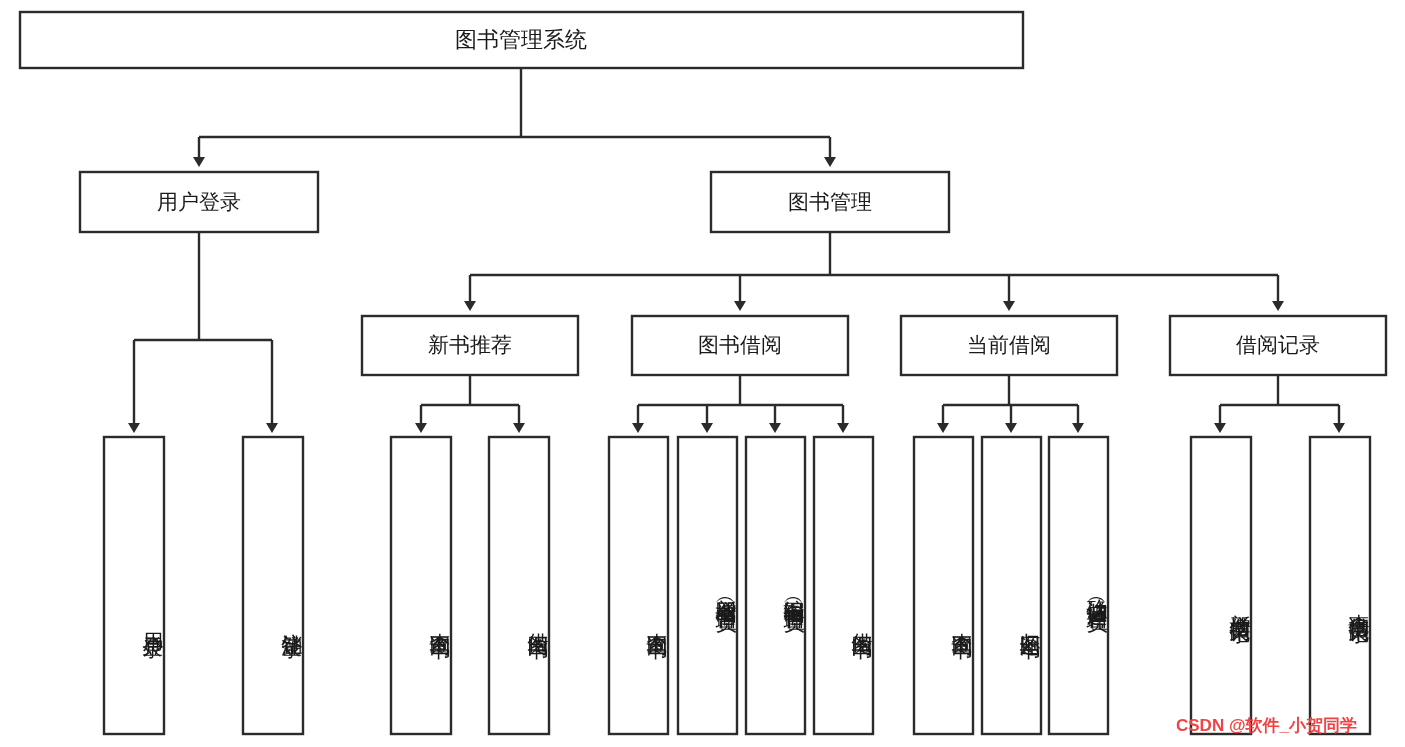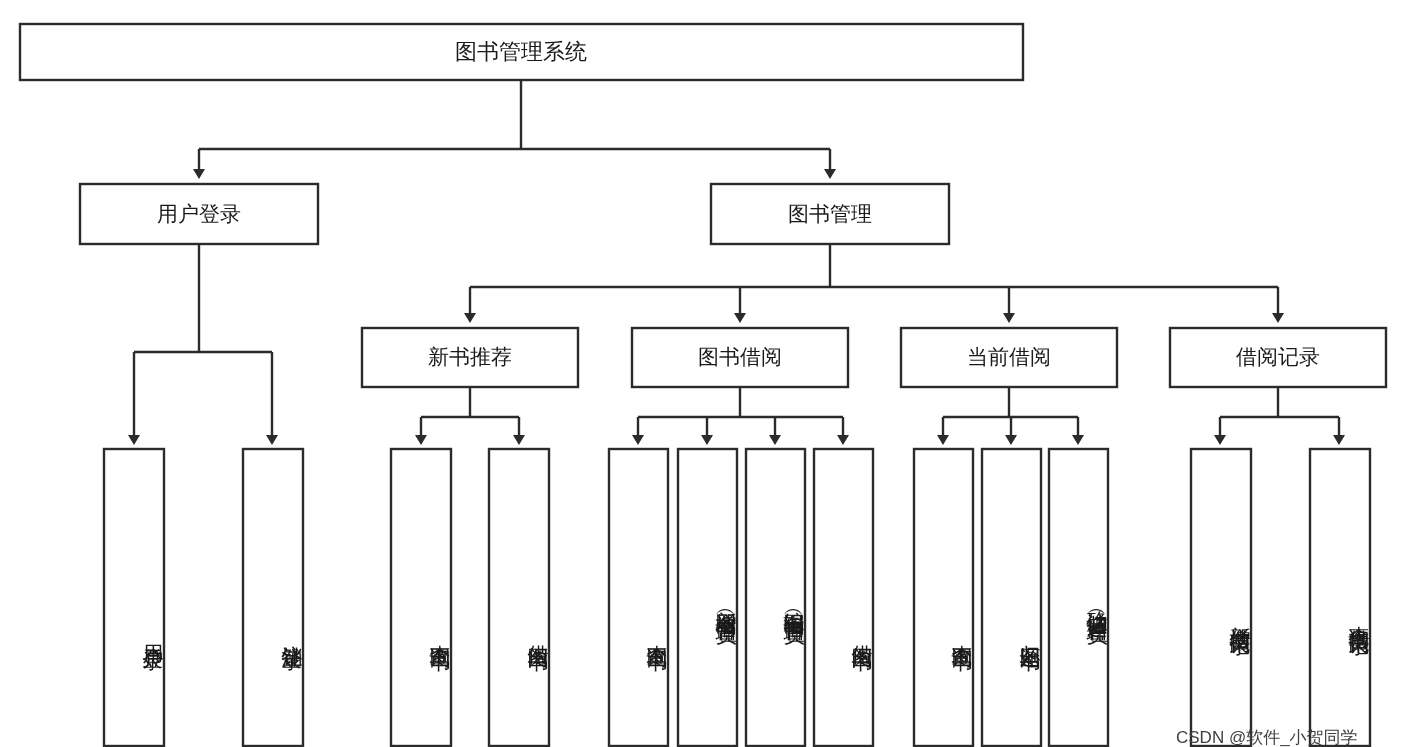--- a/index.html
+++ b/index.html
@@ -11,21 +11,20 @@
     width: 1405px;
     height: 747px;
     font-family: "Liberation Sans", "DejaVu Sans", sans-serif;
     overflow: hidden;
   }
   #diagram-root {
     position: relative;
     width: 1405px;
     height: 614px;
     background: #ffffff;
-    margin-top: 12px;
   }
   svg.diagram-svg {
     position: absolute;
     top: 0;
     left: 0;
     width: 1405px;
     height: 747px;
   }
   .node-box {
     fill: #ffffff;
@@ -66,22 +65,23 @@
     text-align: center;
     white-space: nowrap;
     pointer-events: none;
   }
   .watermark {
     position: absolute;
     left: 1176px;
     top: 714px;
     font-family: "Liberation Sans", "DejaVu Sans", sans-serif;
     font-size: 17px;
-    color: #404040;
+    color: #ef4444;
     white-space: nowrap;
+    font-weight: bold;
   }
 </style>
 </head>
 <body>
 
 <div id="diagram-root">
 
   <svg class="diagram-svg" viewBox="0 0 1405 747" xmlns="http://www.w3.org/2000/svg">
     <defs>
       <marker id="arrow" markerWidth="10" markerHeight="12" refX="1" refY="6" orient="auto" markerUnits="userSpaceOnUse">

